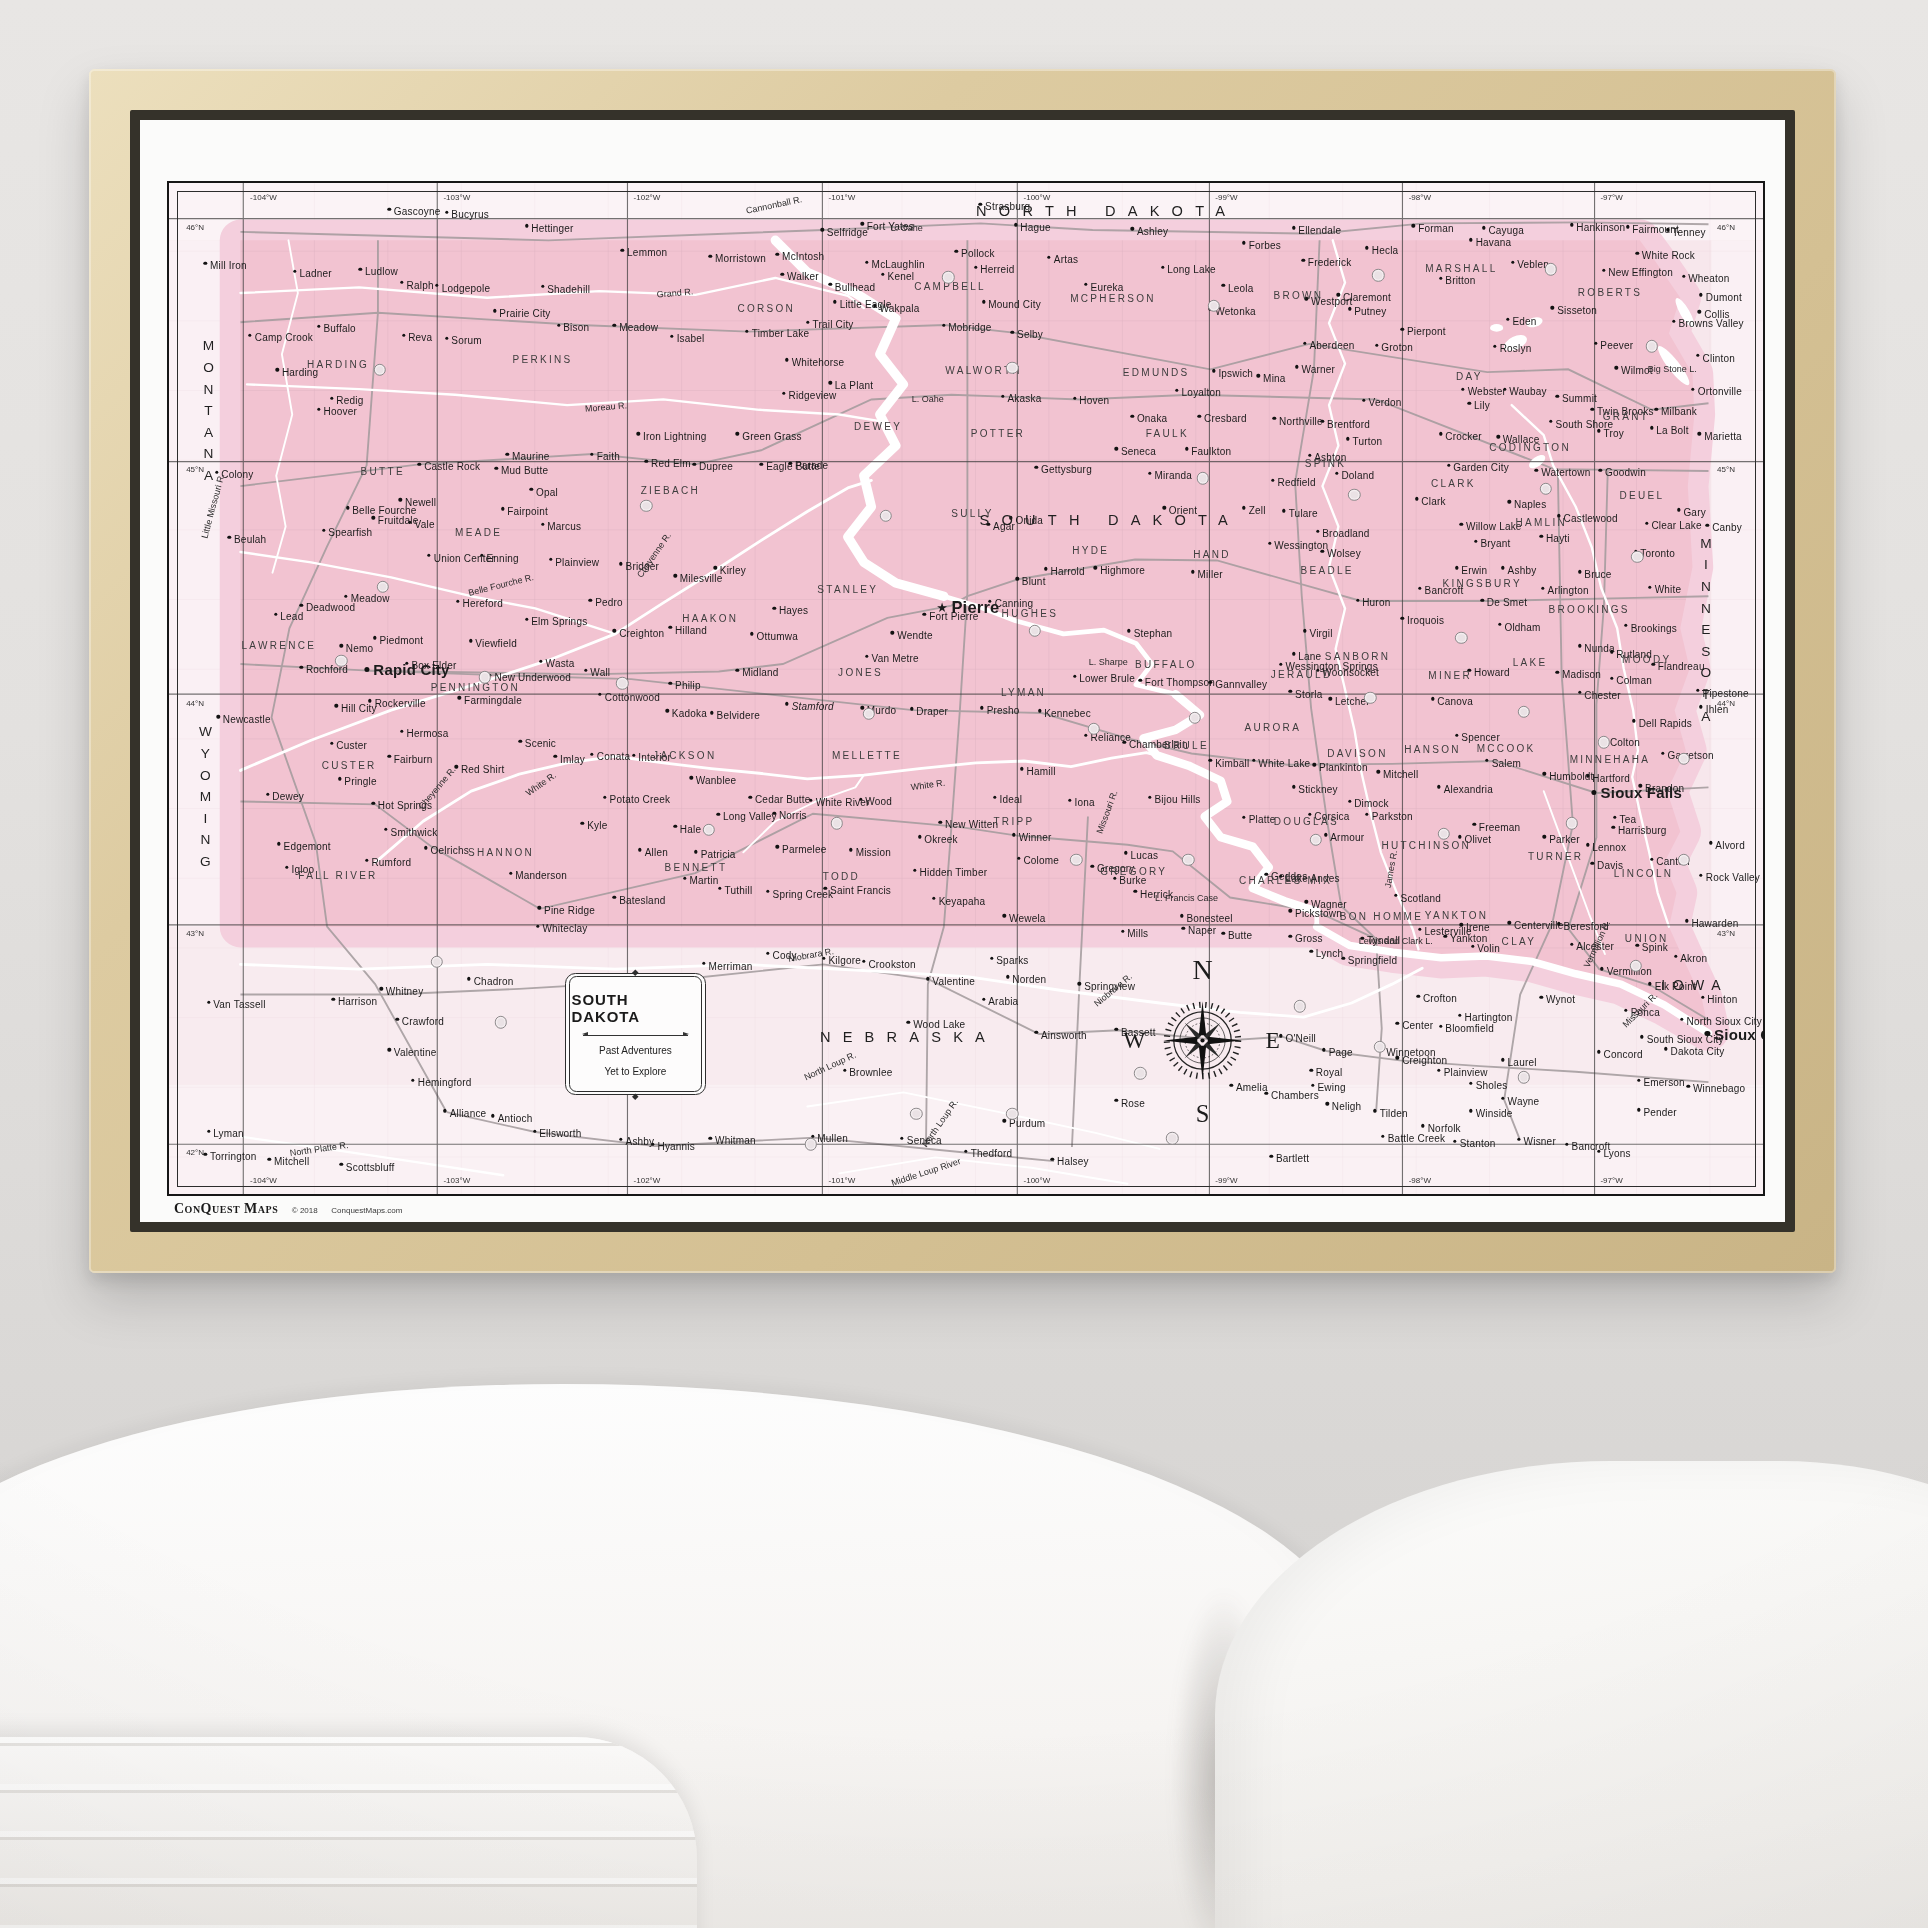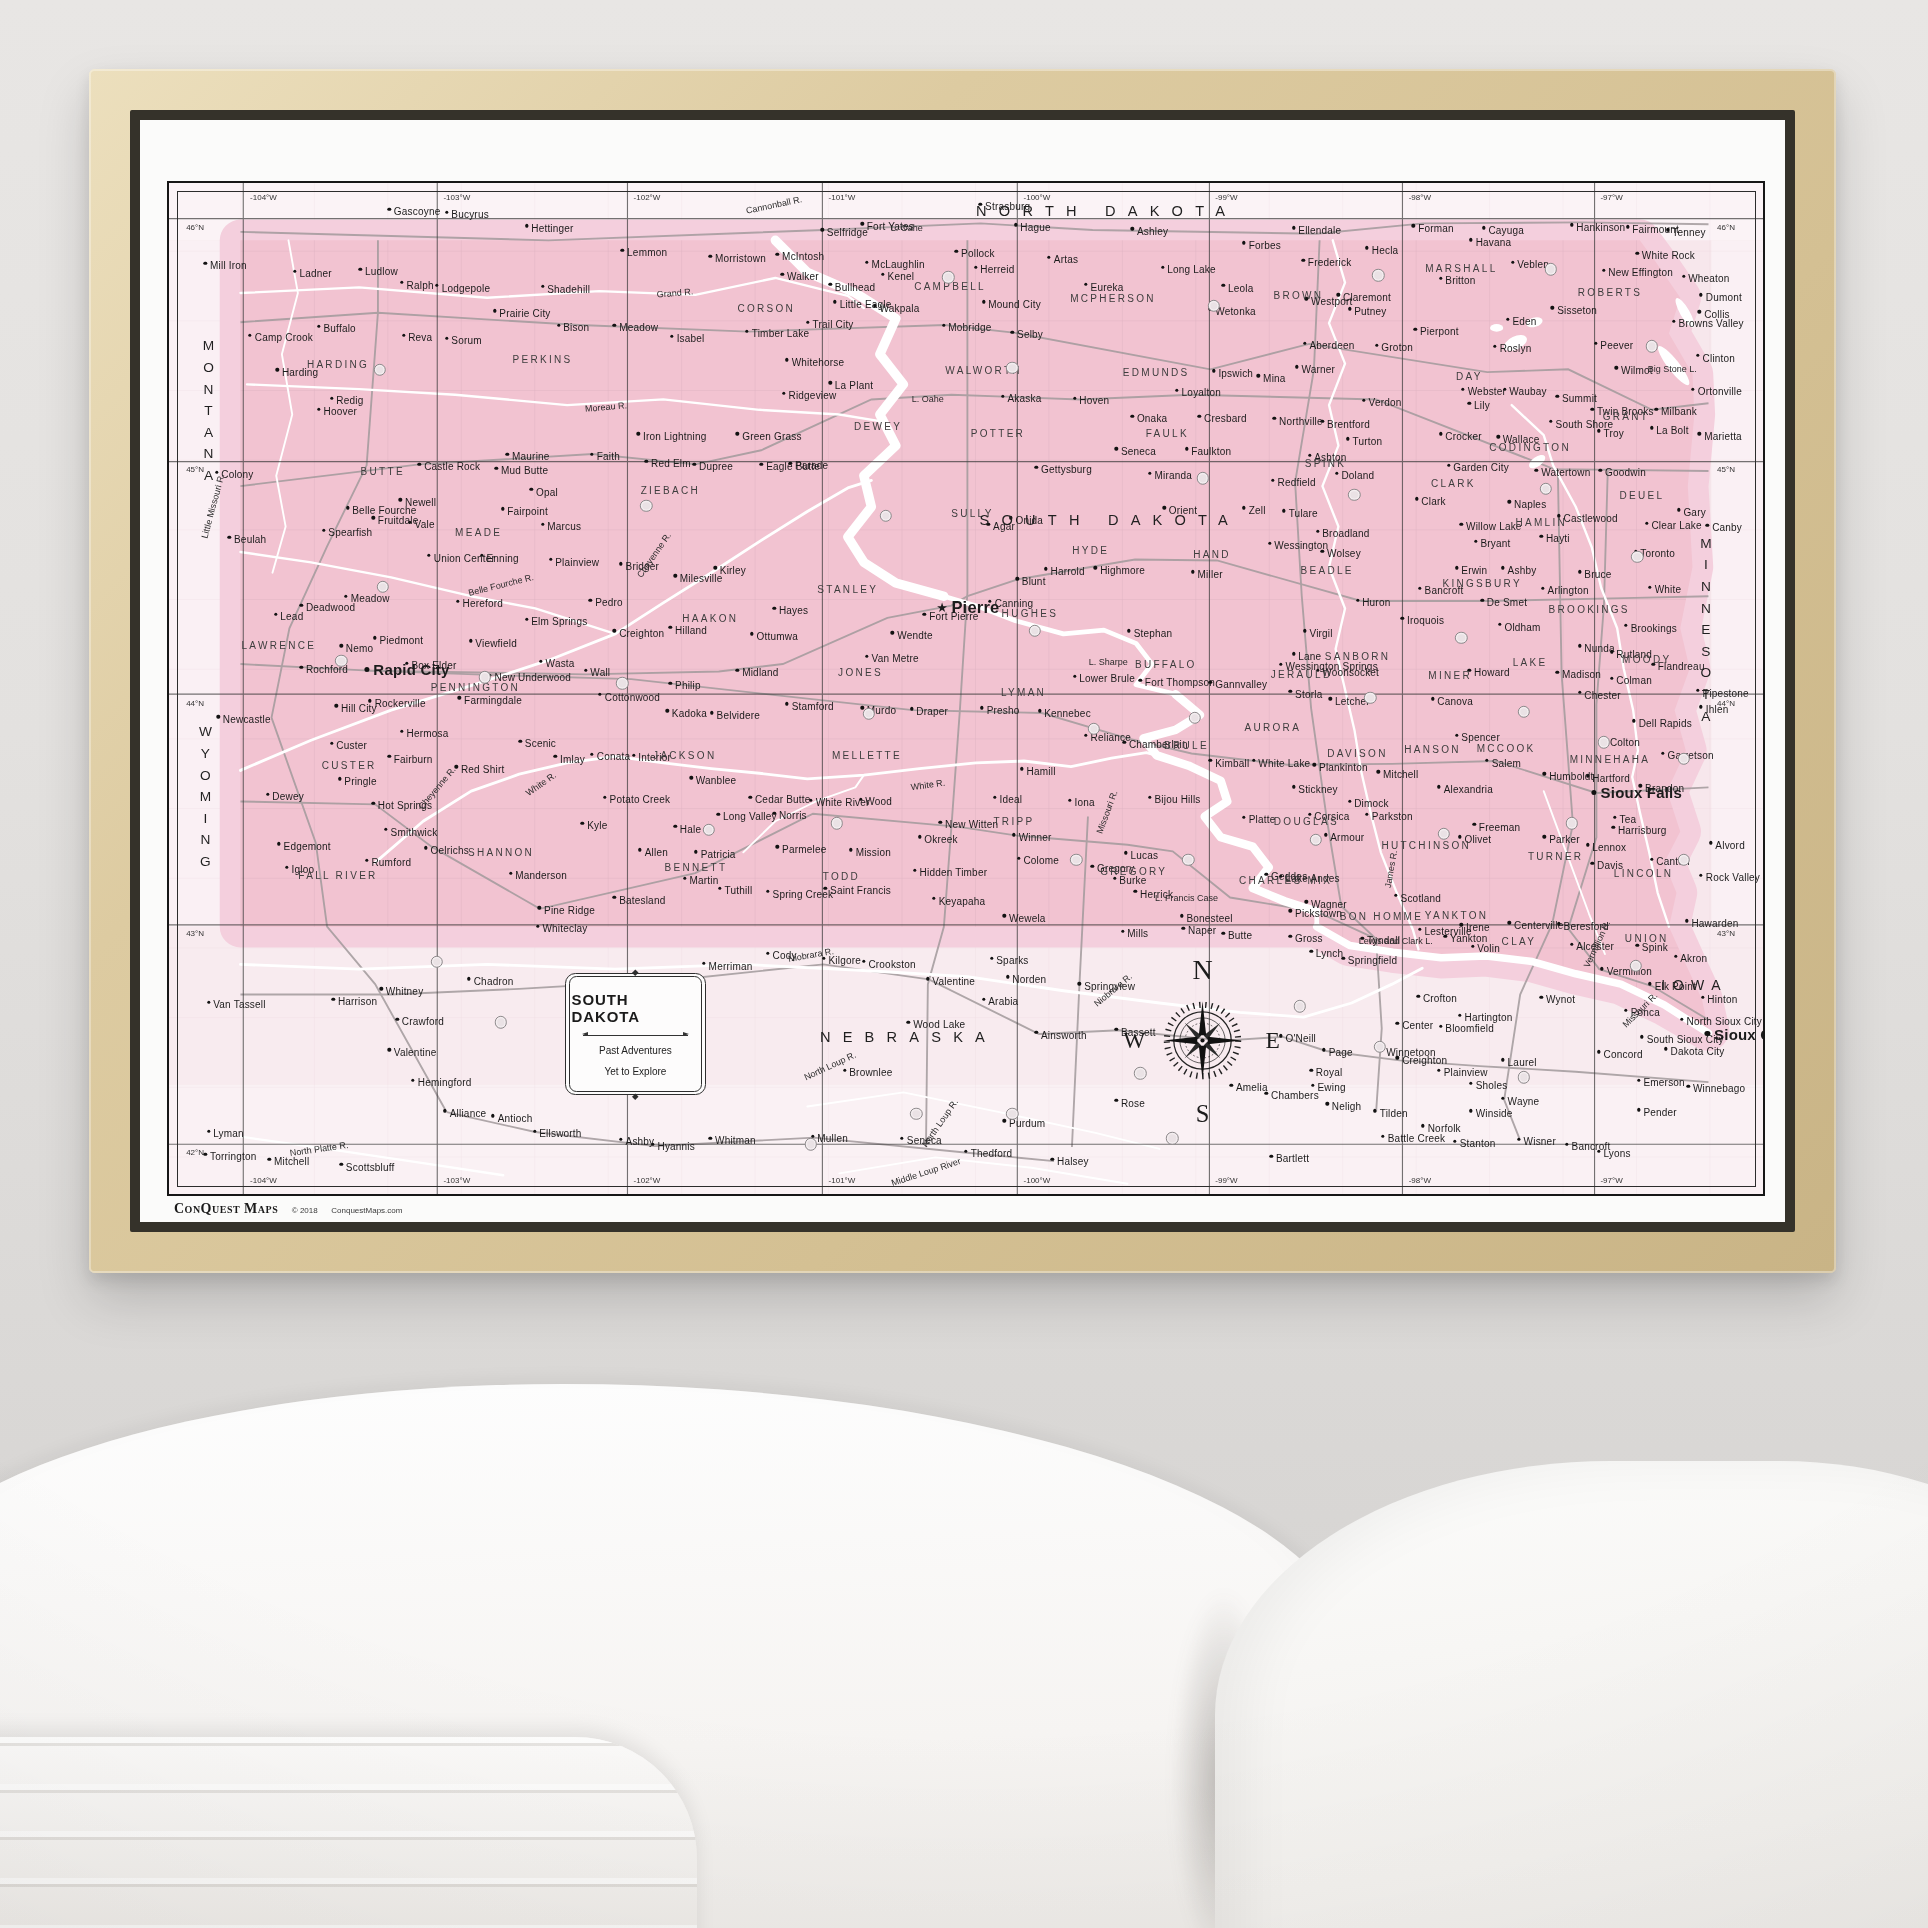--- a/index.html
+++ b/index.html
@@ -248,21 +248,21 @@
             <div class="city" style="left: 89.6%; top: 24.6%;"><span class="dot"></span><span class="t">Troy</span></div>
             <div class="city" style="left: 86.6%; top: 23.7%;"><span class="dot"></span><span class="t">South Shore</span></div>
             <div class="city" style="left: 86.7%; top: 12.5%;"><span class="dot"></span><span class="t">Sisseton</span></div>
             <div class="city" style="left: 89.4%; top: 16%;"><span class="dot"></span><span class="t">Peever</span></div>
             <div class="city" style="left: 90.7%; top: 18.4%;"><span class="dot"></span><span class="t">Wilmot</span></div>
             <div class="city" style="left: 87%; top: 21.2%;"><span class="dot"></span><span class="t">Summit</span></div>
             <div class="city" style="left: 83.9%; top: 13.6%;"><span class="dot"></span><span class="t">Eden</span></div>
             <div class="city" style="left: 83.1%; top: 16.3%;"><span class="dot"></span><span class="t">Roslyn</span></div>
             <div class="city" style="left: 83.7%; top: 20.5%;"><span class="dot"></span><span class="t">Waubay</span></div>
             <div class="city" style="left: 81.1%; top: 20.5%;"><span class="dot"></span><span class="t">Webster</span></div>
-            <div class="city" style="left: 77.3%; top: 14.6%; margin-left: 13px;"><span class="dot"></span><span class="t">Pierpont</span></div>
+            <div class="city" style="left: 77.3%; top: 14.6%;"><span class="dot"></span><span class="t">Pierpont</span></div>
             <div class="city" style="left: 75.7%; top: 16.2%;"><span class="dot"></span><span class="t">Groton</span></div>
             <div class="city" style="left: 71.2%; top: 16%;"><span class="dot"></span><span class="t">Aberdeen</span></div>
             <div class="city" style="left: 70.7%; top: 18.3%;"><span class="dot"></span><span class="t">Warner</span></div>
             <div class="city" style="left: 68.3%; top: 19.2%;"><span class="dot"></span><span class="t">Mina</span></div>
             <div class="city" style="left: 65.5%; top: 18.7%;"><span class="dot"></span><span class="t">Ipswich</span></div>
             <div class="city" style="left: 74.9%; top: 21.6%;"><span class="dot"></span><span class="t">Verdon</span></div>
             <div class="city" style="left: 72.3%; top: 23.7%;"><span class="dot"></span><span class="t">Brentford</span></div>
             <div class="city" style="left: 69.3%; top: 23.4%;"><span class="dot"></span><span class="t">Northville</span></div>
             <div class="city" style="left: 73.9%; top: 25.4%;"><span class="dot"></span><span class="t">Turton</span></div>
             <div class="city" style="left: 71.5%; top: 27%;"><span class="dot"></span><span class="t">Ashton</span></div>
@@ -387,21 +387,21 @@
             <div class="city" style="left: 59.3%; top: 68.7%;"><span class="dot"></span><span class="t">Burke</span></div>
             <div class="city" style="left: 60%; top: 66.2%;"><span class="dot"></span><span class="t">Lucas</span></div>
             <div class="city" style="left: 60.6%; top: 70%;"><span class="dot"></span><span class="t">Herrick</span></div>
             <div class="city" style="left: 40.3%; top: 61%;"><span class="dot"></span><span class="t">White River</span></div>
             <div class="city" style="left: 36.5%; top: 60.7%;"><span class="dot"></span><span class="t">Cedar Butte</span></div>
             <div class="city" style="left: 43.4%; top: 60.9%;"><span class="dot"></span><span class="t">Wood</span></div>
             <div class="city" style="left: 51.8%; top: 60.7%;"><span class="dot"></span><span class="t">Ideal</span></div>
             <div class="city" style="left: 53.5%; top: 57.9%;"><span class="dot"></span><span class="t">Hamill</span></div>
             <div class="city" style="left: 56.5%; top: 61%;"><span class="dot"></span><span class="t">Iona</span></div>
             <div class="city" style="left: 61.5%; top: 60.7%;"><span class="dot"></span><span class="t">Bijou Hills</span></div>
-            <div class="city" style="left: 38.8%; top: 51.5%;"><span class="dot"></span><span class="t">Stamford</span></div>
+            <div class="city" style="left: 38.8%; top: 51.5%; font-style: italic;"><span class="dot"></span><span class="t">Stamford</span></div>
             <div class="city" style="left: 31.3%; top: 52.2%;"><span class="dot"></span><span class="t">Kadoka</span></div>
             <div class="city" style="left: 34.1%; top: 52.4%;"><span class="dot"></span><span class="t">Belvidere</span></div>
             <div class="city" style="left: 27.1%; top: 50.6%;"><span class="dot"></span><span class="t">Cottonwood</span></div>
             <div class="city" style="left: 31.5%; top: 49.5%;"><span class="dot"></span><span class="t">Philip</span></div>
             <div class="city" style="left: 35.7%; top: 48.2%;"><span class="dot"></span><span class="t">Midland</span></div>
             <div class="city" style="left: 43.5%; top: 51.9%;"><span class="dot"></span><span class="t">Murdo</span></div>
             <div class="city" style="left: 46.6%; top: 52%;"><span class="dot"></span><span class="t">Draper</span></div>
             <div class="city" style="left: 51%; top: 51.9%;"><span class="dot"></span><span class="t">Presho</span></div>
             <div class="city" style="left: 54.6%; top: 52.2%;"><span class="dot"></span><span class="t">Kennebec</span></div>
             <div class="city" style="left: 57.5%; top: 54.6%;"><span class="dot"></span><span class="t">Reliance</span></div>

